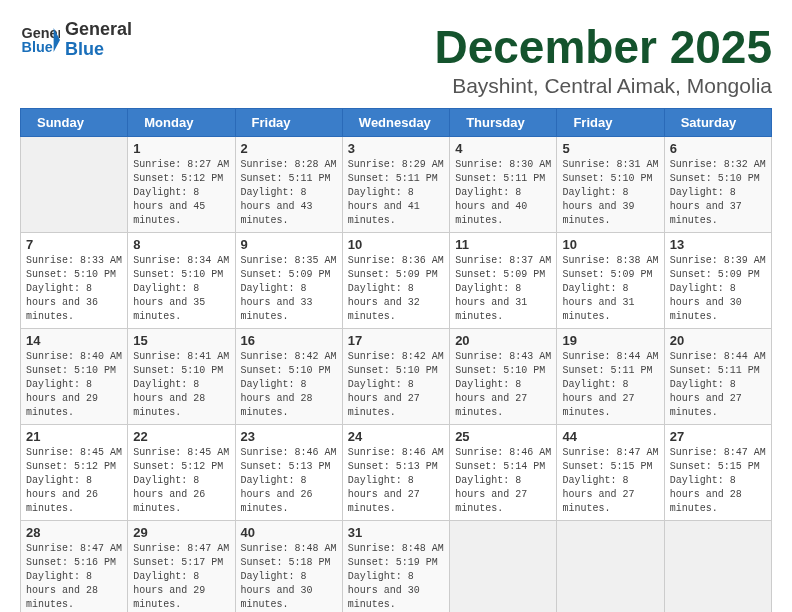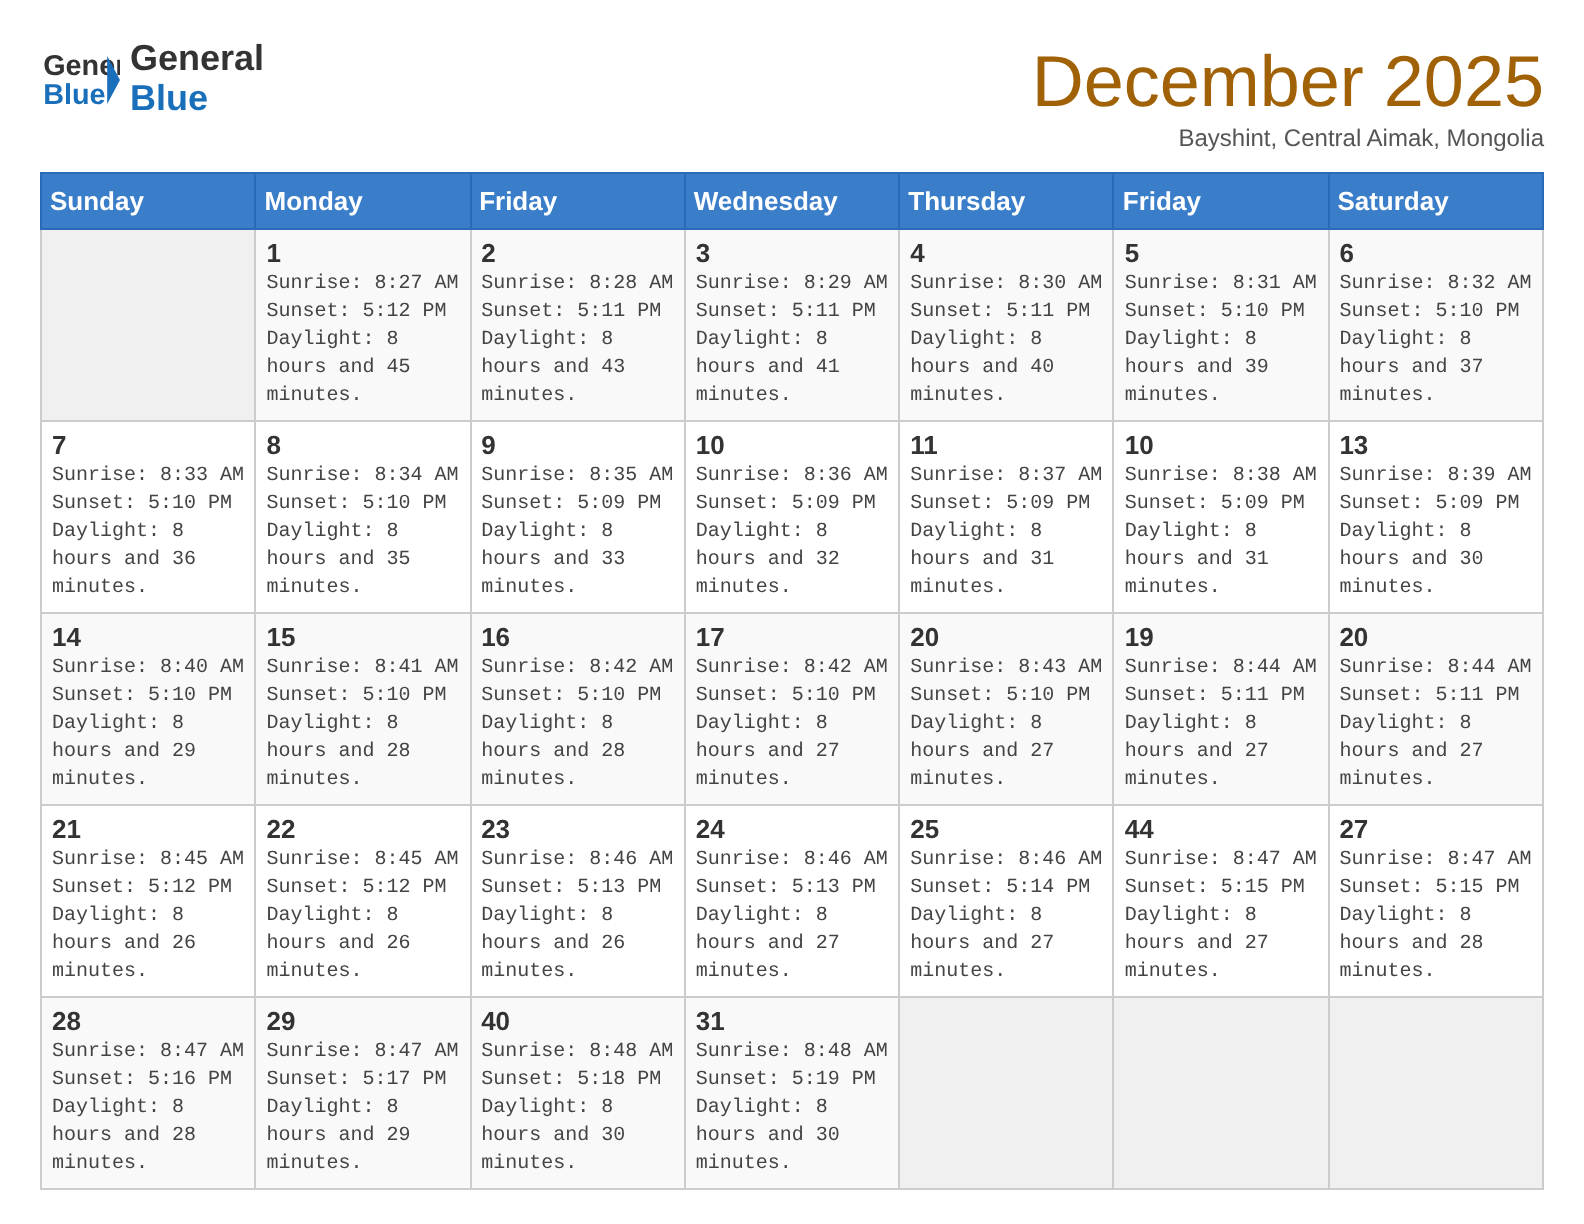--- a/index.html
+++ b/index.html
@@ -31,37 +31,37 @@
     }
     .logo-icon {
       width: 40px;
       height: 40px;
       margin-right: 5px;
     }
     .title-area {
       text-align: right;
     }
     .month-title {
-      font-size: 36px;
-      font-weight: normal;
-      color: #a16207;
+      font-size: 46px;
+      font-weight: bold;
+      color: #14532d;
     }
     .location-title {
-      font-size: 12px;
+      font-size: 21px;
       color: #555;
     }
     .calendar-table {
       width: 100%;
       border-collapse: collapse;
       font-size: 11px;
     }
     .calendar-table th {
       background-color: #3a7dc9;
       color: white;
-      padding: 6px 4px;
+      padding: 6px 16px;
       text-align: left;
       font-size: 13px;
       font-weight: bold;
       border: 1px solid #2a6ab8;
     }
     .calendar-table td {
       border: 1px solid #ccc;
       vertical-align: top;
       padding: 4px 5px;
       width: 107px;

